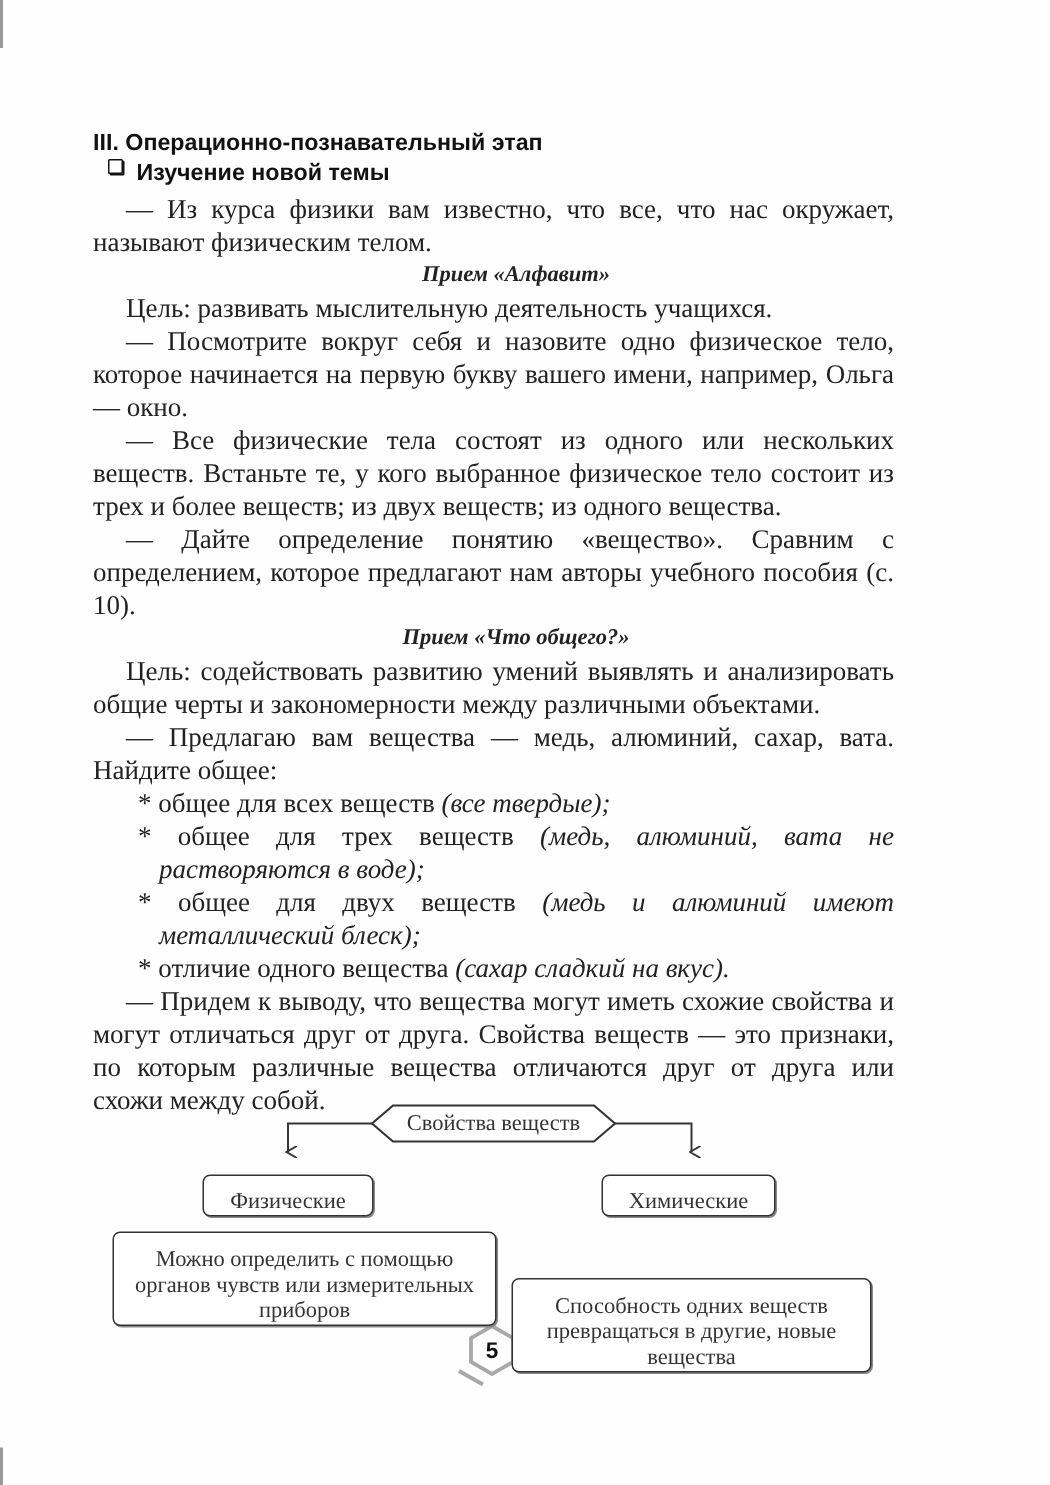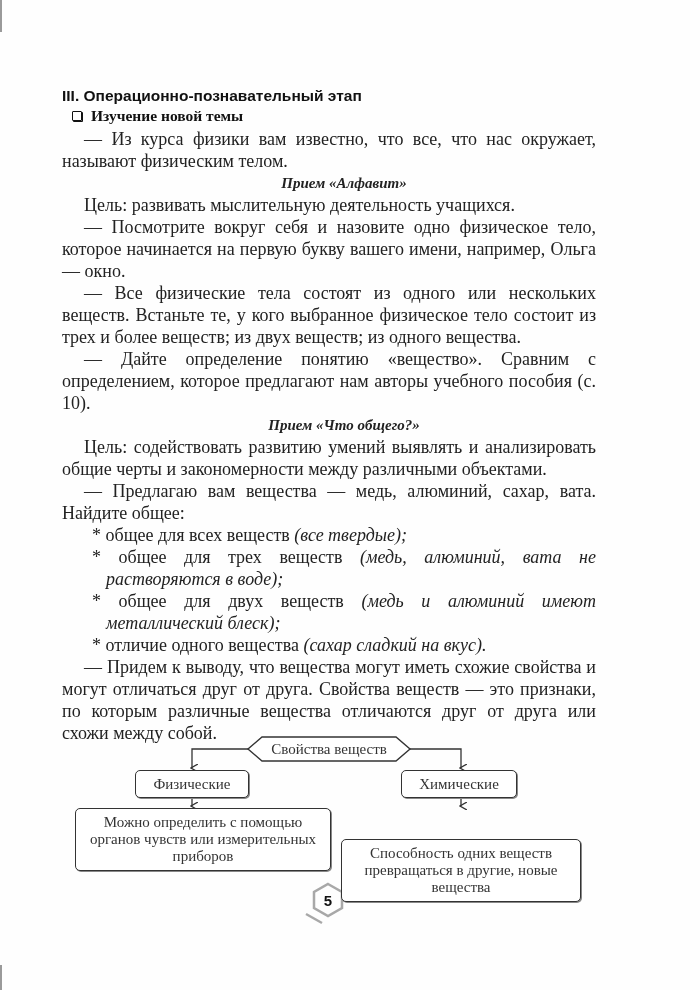--- a/index.html
+++ b/index.html
@@ -22,27 +22,27 @@
   }
   .section-title {
     font-family: "Liberation Sans", "DejaVu Sans", sans-serif;
     font-weight: bold;
     font-size: 15.5px;
     line-height: 20px;
     margin: 0;
     color: #111;
   }
   .subsection-title {
-    font-family: Liberation Serif, serif;
+    font-family: Liberation Sans, sans-serif;
     font-weight: bold;
     font-size: 15.5px;
     line-height: 20px;
     margin: 0 0 2px 10px;
     color: #111;
-    display: flex; align-items: center;
+    display: flex; align-items: flex-start;
   }
   .checkbox-icon {
     display: inline-block; width: 8px; height: 8px;
     border: 1.6px solid #111; border-radius: 1px;
     margin-right: 9px;
     box-shadow: 1px 1px 0 #111;
   }
   p {
     margin: 0;
     font-family: "Liberation Serif", "DejaVu Serif", serif;
@@ -71,23 +71,24 @@
   .dbox {
     position: absolute;
     border: 1.5px solid #333;
     border-radius: 5px;
     background: #fff;
     font-family: "Liberation Serif", "DejaVu Serif", serif;
     font-size: 15px;
     line-height: 17px;
     text-align: center;
     color: #333;
-    display: flex; align-items: center; justify-content: center;
+    display: flex; align-items: flex-end; justify-content: center;
     box-sizing: border-box;
     box-shadow: 1px 1px 0 #888;
+    margin-top: 13px;
   }
   .root-label {
     position: absolute;
     left: 248px; top: 737px; width: 162px; height: 24px;
     font-family: "Liberation Serif", "DejaVu Serif", serif;
     font-size: 15px; line-height: 24px;
     text-align: center; color: #333;
   }
   .page-number {
     position: absolute;

